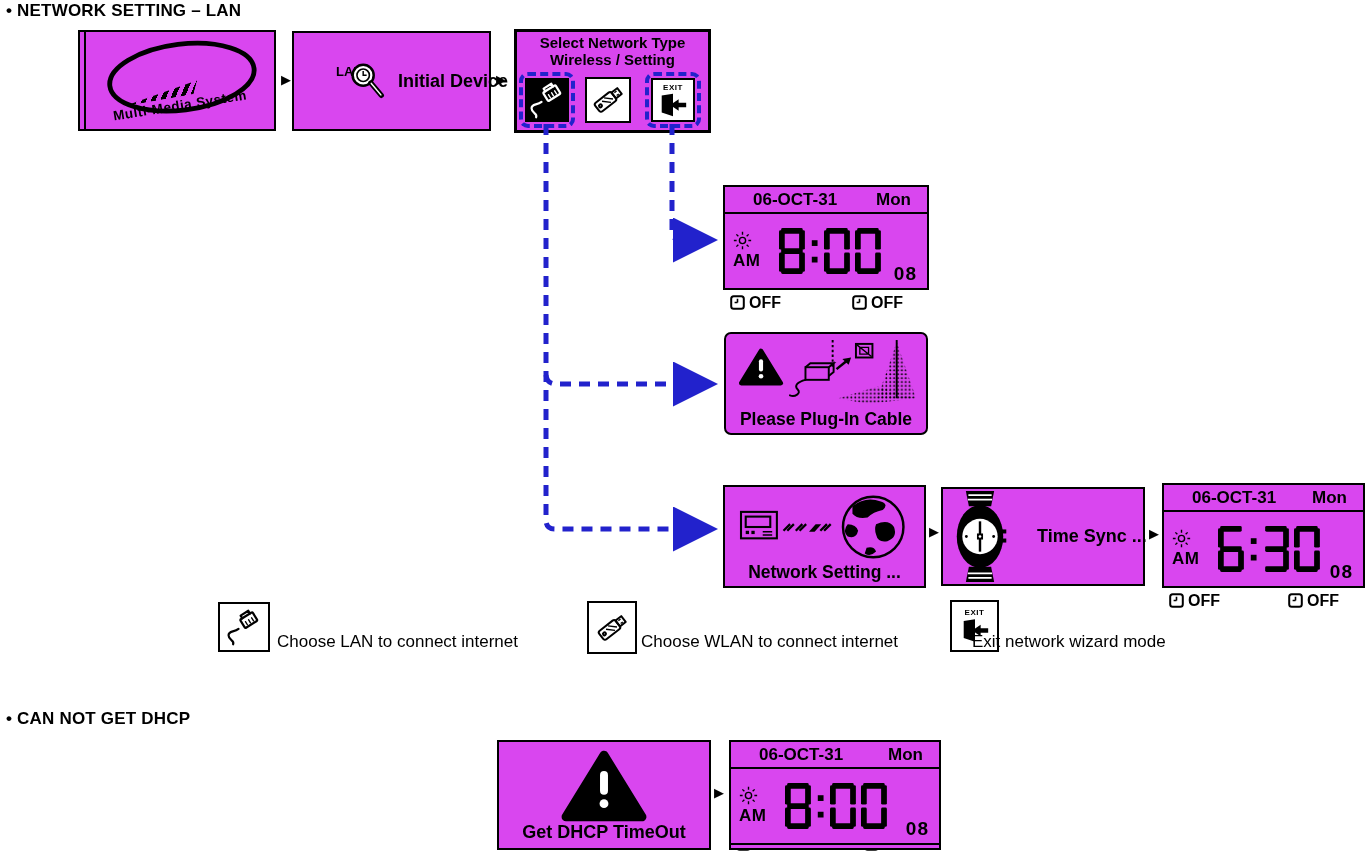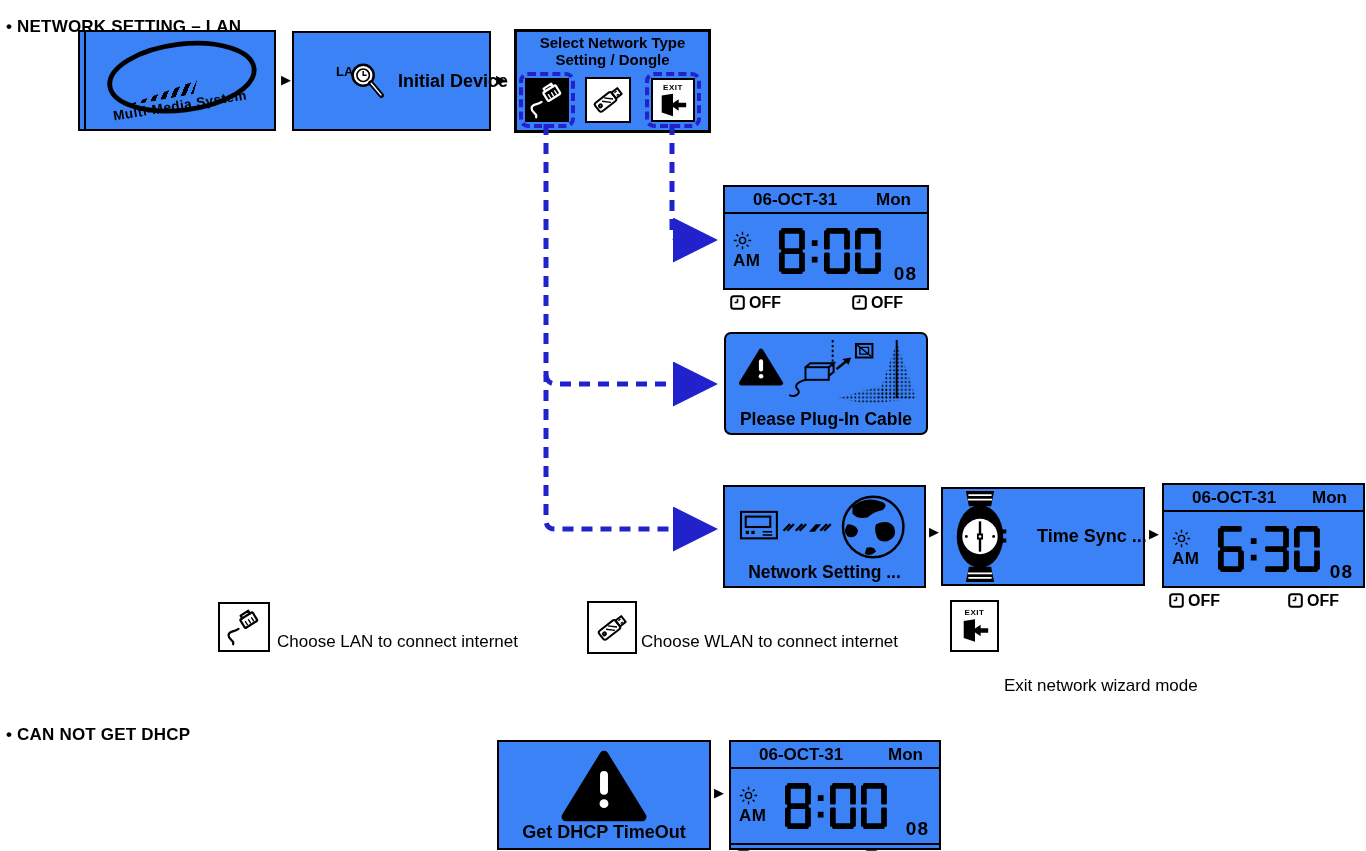--- a/index.html
+++ b/index.html
@@ -1,22 +1,22 @@
 <!DOCTYPE html>
 <html style="--hl: #2222cc;"><head>
 <meta charset="utf-8">
 <style>
   html,body{margin:0;padding:0;}
   body{
     width:1366px;height:851px;position:relative;background:#fff;color:#000;
     font-family:"Liberation Sans",sans-serif;overflow:hidden;
   }
   .abs{position:absolute;box-sizing:border-box;}
-  .heading{font-weight:bold;font-size:17px;letter-spacing:.2px;white-space:nowrap;margin-top:16px;}
-  .screen{position:absolute;box-sizing:border-box;background:#3b82f6;border:2px solid #000;z-index:2;}
+  .heading{font-weight:bold;font-size:17px;letter-spacing:.2px;white-space:nowrap;}
+  .screen{position:absolute;box-sizing:border-box;background:#d946ef;border:2px solid #000;z-index:2;}
   .screen.thick{border-width:3px;}
   .flow-arrow{position:absolute;font-size:13px;line-height:1;z-index:2;}
   
   #screen-logo::before{content:"";position:absolute;left:4px;top:0;bottom:0;width:2px;background:#000;}
   .logo-ellipse{position:absolute;left:8px;top:2px;width:184px;height:94px;}
   .logo-brand{position:absolute;left:0;right:0;top:20px;text-align:center;font-weight:bold;font-size:27px;letter-spacing:1px;}
   .logo-swoosh{position:absolute;left:44px;top:55px;width:72px;height:13px;
     background:repeating-linear-gradient(100deg,#000 0 5px,transparent 5px 10px);
     transform:rotate(-10deg) skewX(-25deg);clip-path:polygon(0 100%,100% 0,100% 100%);}
   .logo-tagline{position:absolute;left:22px;top:66px;width:156px;text-align:center;
@@ -106,21 +106,21 @@
       </svg>
     </div>
     <span class="initial-label">Initial Device ...</span>
   </div>
 </div>
 
 <div class="flow-arrow" style="left:496px;top:73px;">▶</div>
 
 <div class="screen thick" style="left:514px;top:29px;width:197px;height:104px;">
   <div class="select-title">Select Network Type</div>
-  <div class="select-title" style="margin-top:0;">Setting / Dongle</div>
+  <div class="select-title" style="margin-top:0;">Wireless / Setting</div>
 
   <div class="hl" style="left:2px;bottom:2px;">
     <div class="icon-box icon-black">
       <svg width="40" height="40" viewBox="0 0 44 44">
         <g fill="none" stroke="currentColor" stroke-width="2.4" stroke-linecap="round" stroke-linejoin="round">
           <g transform="rotate(-32 27 14)">
             <rect x="19" y="9" width="16" height="11" rx="1.5"></rect>
             <path d="M22 9 v-3.5 h10 v3.5"></path>
             <path d="M23 14 v4 M27 14 v4 M31 14 v4" stroke-width="1.5"></path>
           </g>
@@ -388,21 +388,21 @@
 </div>
 <span class="abs legend-text" style="left:641px;top:632px;">Choose WLAN to connect internet</span>
 
 <div class="legend-box exit-inner" style="left:950px;top:600px;width:45px;height:48px;flex-direction:column;">
   <span class="exit-word">EXIT</span>
   <svg width="32" height="27" viewBox="0 0 34 26">
     <polygon points="5,3 17,1 17,25 5,21" fill="#000"></polygon>
     <polygon points="14,13 23,7 23,10.5 31,10.5 31,15.5 23,15.5 23,19" fill="#000"></polygon>
   </svg>
 </div>
-<span class="abs legend-text" style="left:1004px;top:632px;margin-top:44px;">Exit network wizard mode</span>
+<span class="abs legend-text" style="left:972px;top:632px;">Exit network wizard mode</span>
 
 <div class="screen" style="left:497px;top:740px;width:214px;height:110px;">
   <svg class="dhcp-warn" viewBox="0 0 100 86">
     <path d="M50 8 L93 78 L7 78 Z" fill="#000" stroke="#000" stroke-width="10" stroke-linejoin="round"></path>
     <rect x="45.5" y="26" width="9" height="27" rx="4.5" fill="#fff"></rect>
     <circle cx="50" cy="63" r="5" fill="#fff"></circle>
   </svg>
   <div class="screen-caption" style="font-size:18px;bottom:5px;">Get DHCP TimeOut</div>
 </div>
 

